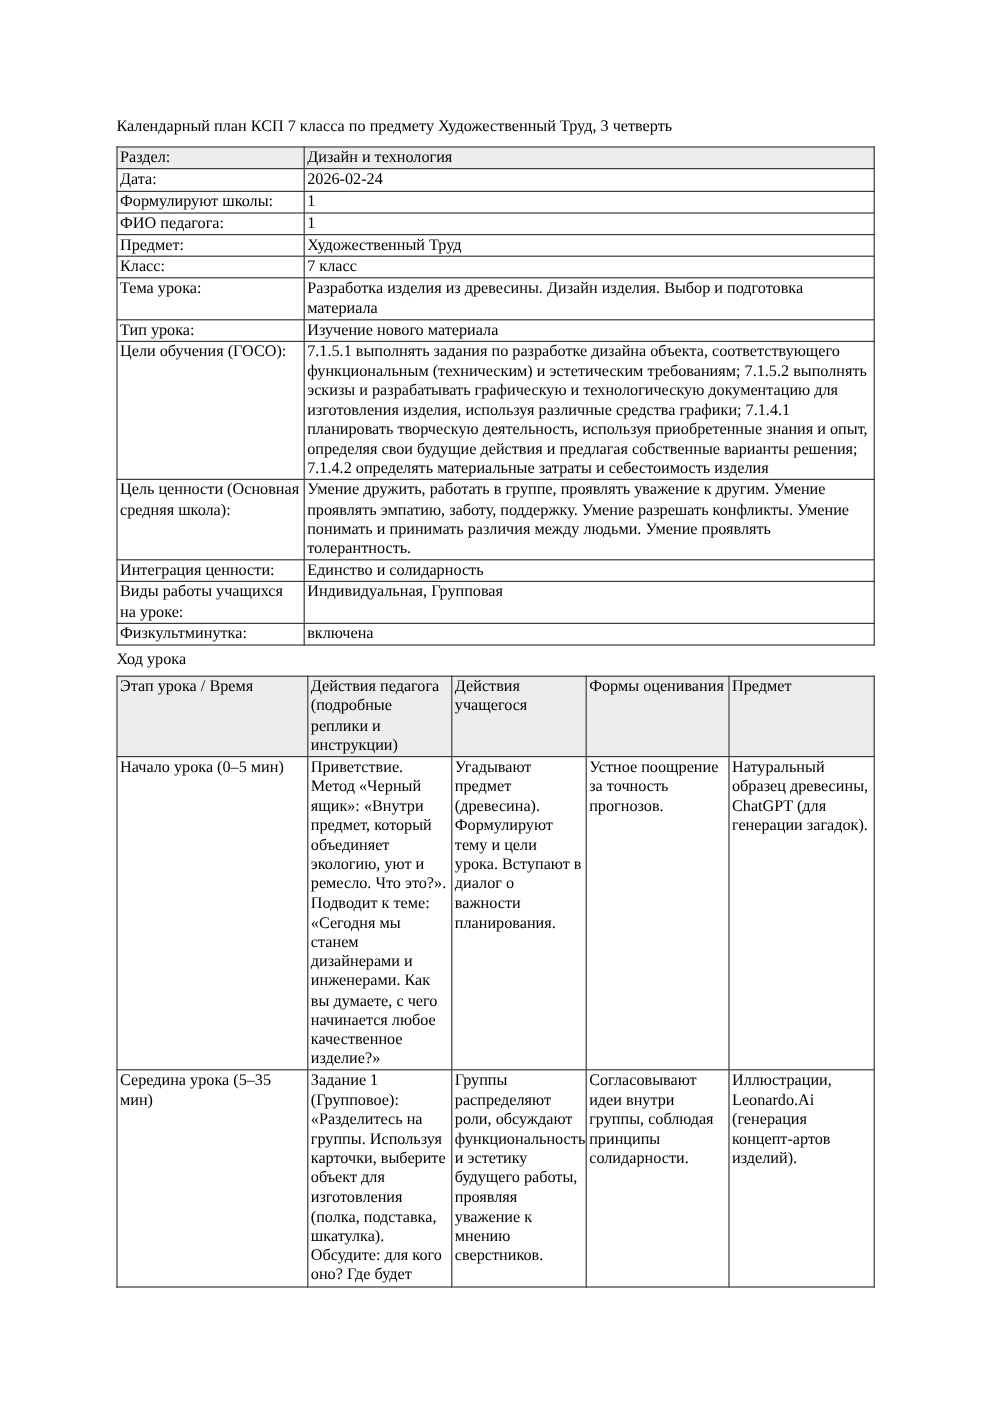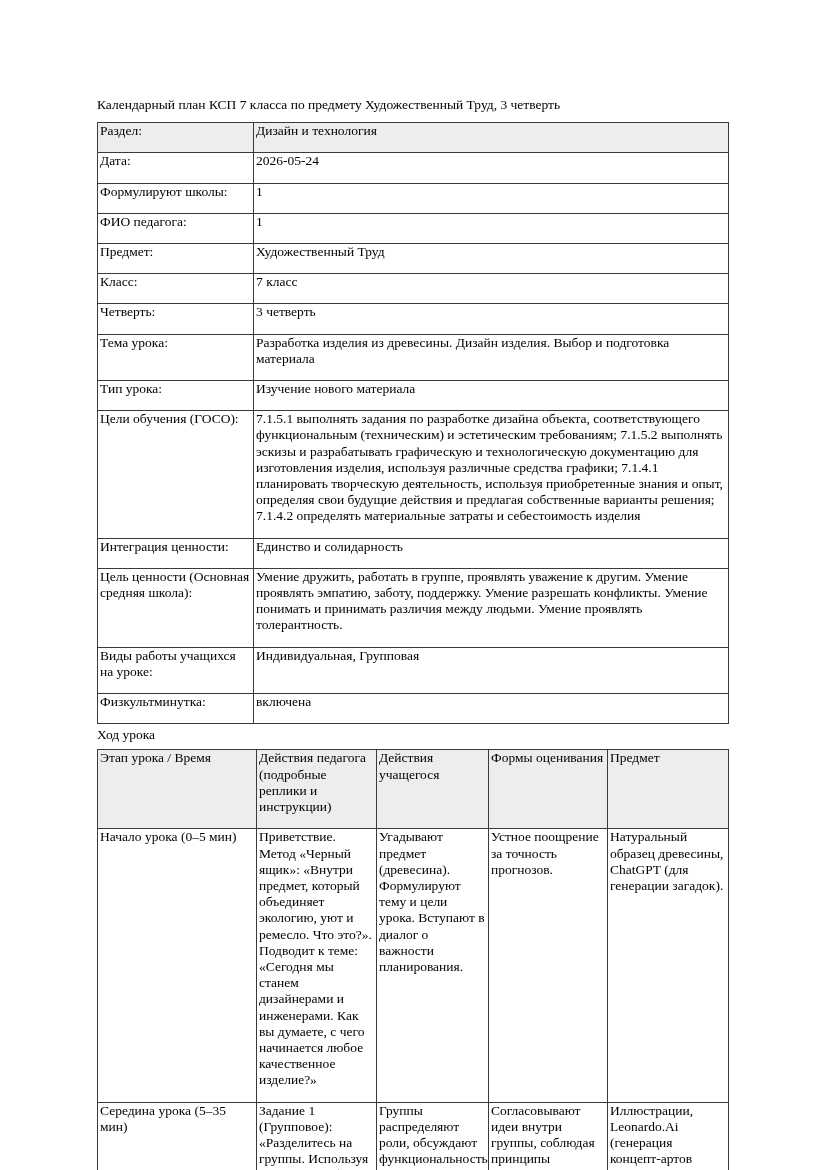--- a/index.html
+++ b/index.html
@@ -10,21 +10,21 @@
     font-size: 13.5px; line-height: 16.2px; color: #000000;
   }
   .page {
     position: relative; width: 827px; height: 1170px;
     background: #ffffff; padding: 97px 99px 0 97px;
   }
   .title { margin-bottom: 9px; }
   table { border-collapse: collapse; width: 631px; table-layout: fixed; }
   td, th {
     border: 1px solid #3a3a3a; vertical-align: top;
-    padding: 0 2px 13px 2px; font-weight: normal; text-align: left;
+    padding: 0 2px 1px 2px; font-weight: normal; text-align: left;
     overflow: hidden;
   }
   .info-table col.c-label { width: 156px; }
   .info-table col.c-value { width: 475px; }
   tr.shaded td, .flow-table thead th { background: #ededed; }
   .section-heading { margin: 3px 0 6px 0; }
   .flow-table thead th { height: 65px; }
   .flow-table col.f1 { width: 159px; }
   .flow-table col.f2 { width: 120px; }
   .flow-table col.f3 { width: 112px; }
@@ -43,61 +43,57 @@
         <col class="c-label">
         <col class="c-value">
       </colgroup>
     <tbody>
       <tr class="shaded">
         <td>Раздел:</td>
         <td>Дизайн и технология</td>
       </tr>
       <tr>
         <td>Дата:</td>
-        <td>2026-05-24</td>
+        <td>2026-02-24</td>
       </tr>
       <tr>
         <td>Формулируют школы:</td>
         <td>1</td>
       </tr>
       <tr>
         <td>ФИО педагога:</td>
         <td>1</td>
       </tr>
       <tr>
         <td>Предмет:</td>
         <td>Художественный Труд</td>
       </tr>
       <tr>
         <td>Класс:</td>
         <td>7 класс</td>
       </tr>
       <tr>
-        <td>Четверть:</td>
-        <td>3 четверть</td>
-      </tr>
-      <tr>
         <td>Тема урока:</td>
         <td>Разработка изделия из древесины. Дизайн изделия. Выбор и подготовка материала</td>
       </tr>
       <tr>
         <td>Тип урока:</td>
         <td>Изучение нового материала</td>
       </tr>
       <tr>
         <td>Цели обучения (ГОСО):</td>
         <td>7.1.5.1 выполнять задания по разработке дизайна объекта, соответствующего функциональным (техническим) и эстетическим требованиям; 7.1.5.2 выполнять эскизы и разрабатывать графическую и технологическую документацию для изготовления изделия, используя различные средства графики; 7.1.4.1 планировать творческую деятельность, используя приобретенные знания и опыт, определяя свои будущие действия и предлагая собственные варианты решения; 7.1.4.2 определять материальные затраты и себестоимость изделия</td>
       </tr>
       <tr>
+        <td>Цель ценности (Основная средняя школа):</td>
+        <td>Умение дружить, работать в группе, проявлять уважение к другим. Умение проявлять эмпатию, заботу, поддержку. Умение разрешать конфликты. Умение понимать и принимать различия между людьми. Умение проявлять толерантность.</td>
+      </tr>
+      <tr>
         <td>Интеграция ценности:</td>
         <td>Единство и солидарность</td>
-      </tr>
-      <tr>
-        <td>Цель ценности (Основная средняя школа):</td>
-        <td>Умение дружить, работать в группе, проявлять уважение к другим. Умение проявлять эмпатию, заботу, поддержку. Умение разрешать конфликты. Умение понимать и принимать различия между людьми. Умение проявлять толерантность.</td>
       </tr>
       <tr>
         <td>Виды работы учащихся на уроке:</td>
         <td>Индивидуальная, Групповая</td>
       </tr>
       <tr>
         <td>Физкультминутка:</td>
         <td>включена</td>
       </tr>
     </tbody>

